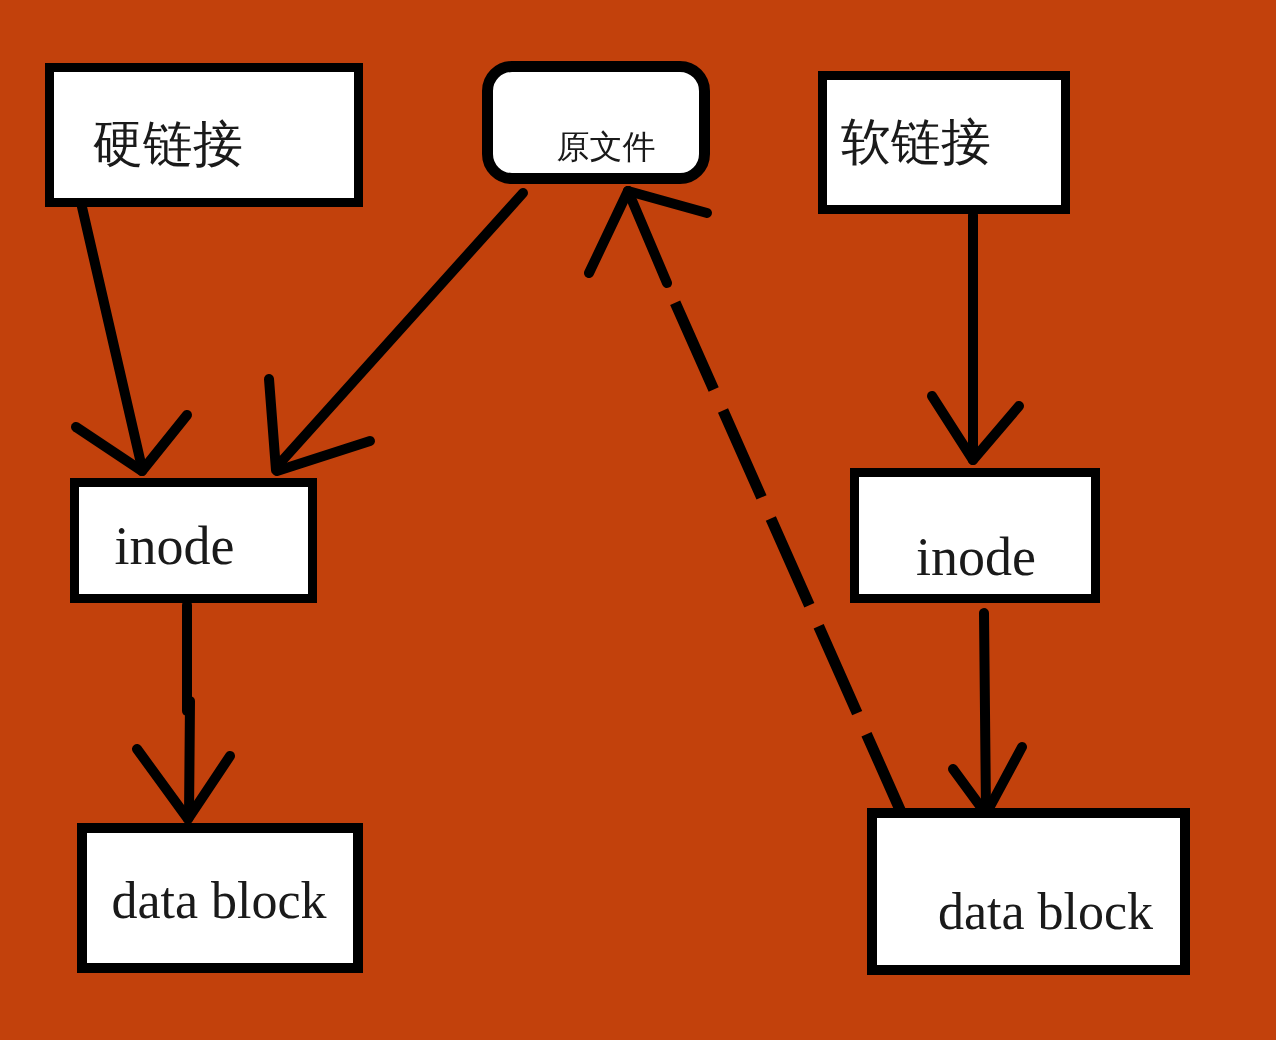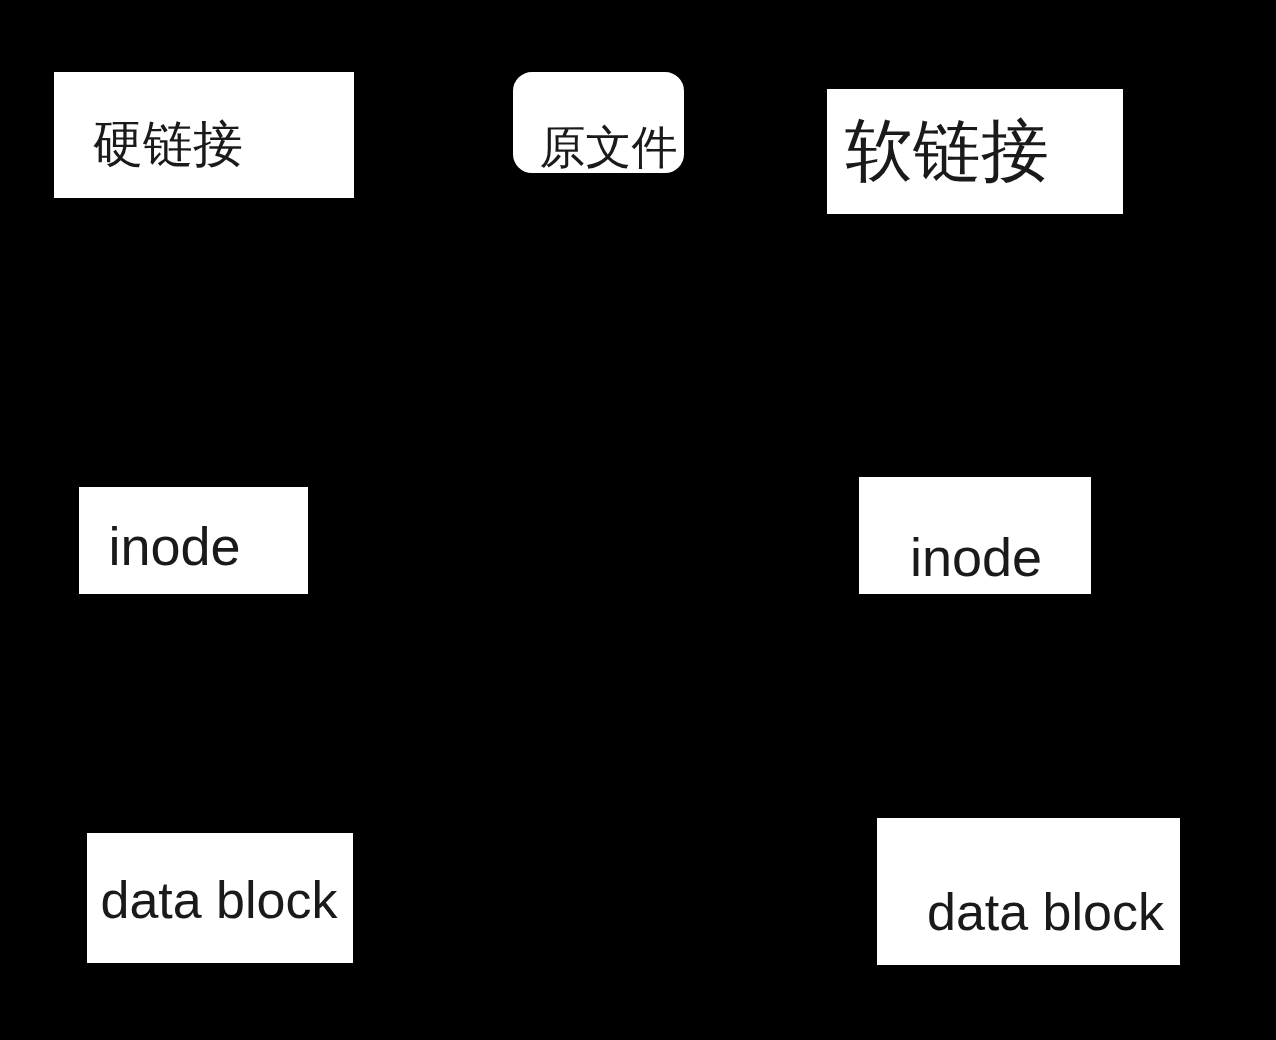--- a/index.html
+++ b/index.html
@@ -4,23 +4,23 @@
 <style>
   html, body {
     margin: 0;
     padding: 0;
     background: #ffffff;
   }
   .canvas {
     position: relative;
     width: 1276px;
     height: 1040px;
-    background: #000000;
+    background: #c2410c;
     overflow: hidden;
-    font-family: Liberation Sans, sans-serif;
+    font-family: Liberation Serif, serif;
   }
   .arrows-layer {
     position: absolute;
     left: 0; top: 0;
     width: 1276px;
     height: 1040px;
   }
   .arrows-layer path {
     fill: none;
     stroke: #000000;
@@ -41,25 +41,25 @@
     align-items: center;
     justify-content: center;
     color: #1a1a1a;
     white-space: nowrap;
   }
   .box span { display: inline-block; }
 
   #hard-link-box   { left: 45px;  top: 63px;  width: 318px; height: 144px; font-size: 50px; }
   #hard-link-box span { transform: translate(-36px, 9px); }
 
-  #original-file-box { left: 482px; top: 61px; width: 193px; height: 123px;
-                       border-width: 11px; border-radius: 30px; font-size: 46px; margin-left: 20px; }
+  #original-file-box { left: 482px; top: 61px; width: 228px; height: 123px;
+                       border-width: 11px; border-radius: 30px; font-size: 33px; }
   #original-file-box span { transform: translate(10px, 25px); }
 
-  #soft-link-box   { left: 818px; top: 80px;  width: 314px; height: 143px; font-size: 68px; }
+  #soft-link-box   { left: 818px; top: 71px;  width: 252px; height: 143px; font-size: 50px; }
   #soft-link-box span { transform: translate(-28px, 0px); }
 
   #inode-left-box  { left: 70px;  top: 478px; width: 247px; height: 125px; font-size: 54px; }
   #inode-left-box span { transform: translate(-19px, 5px); }
 
   #inode-right-box { left: 850px; top: 468px; width: 250px; height: 135px; font-size: 54px; }
   #inode-right-box span { transform: translate(1px, 21px); }
 
   #data-block-left-box  { left: 77px;  top: 823px; width: 286px; height: 150px;
                           border-width: 10px; font-size: 52px; }

